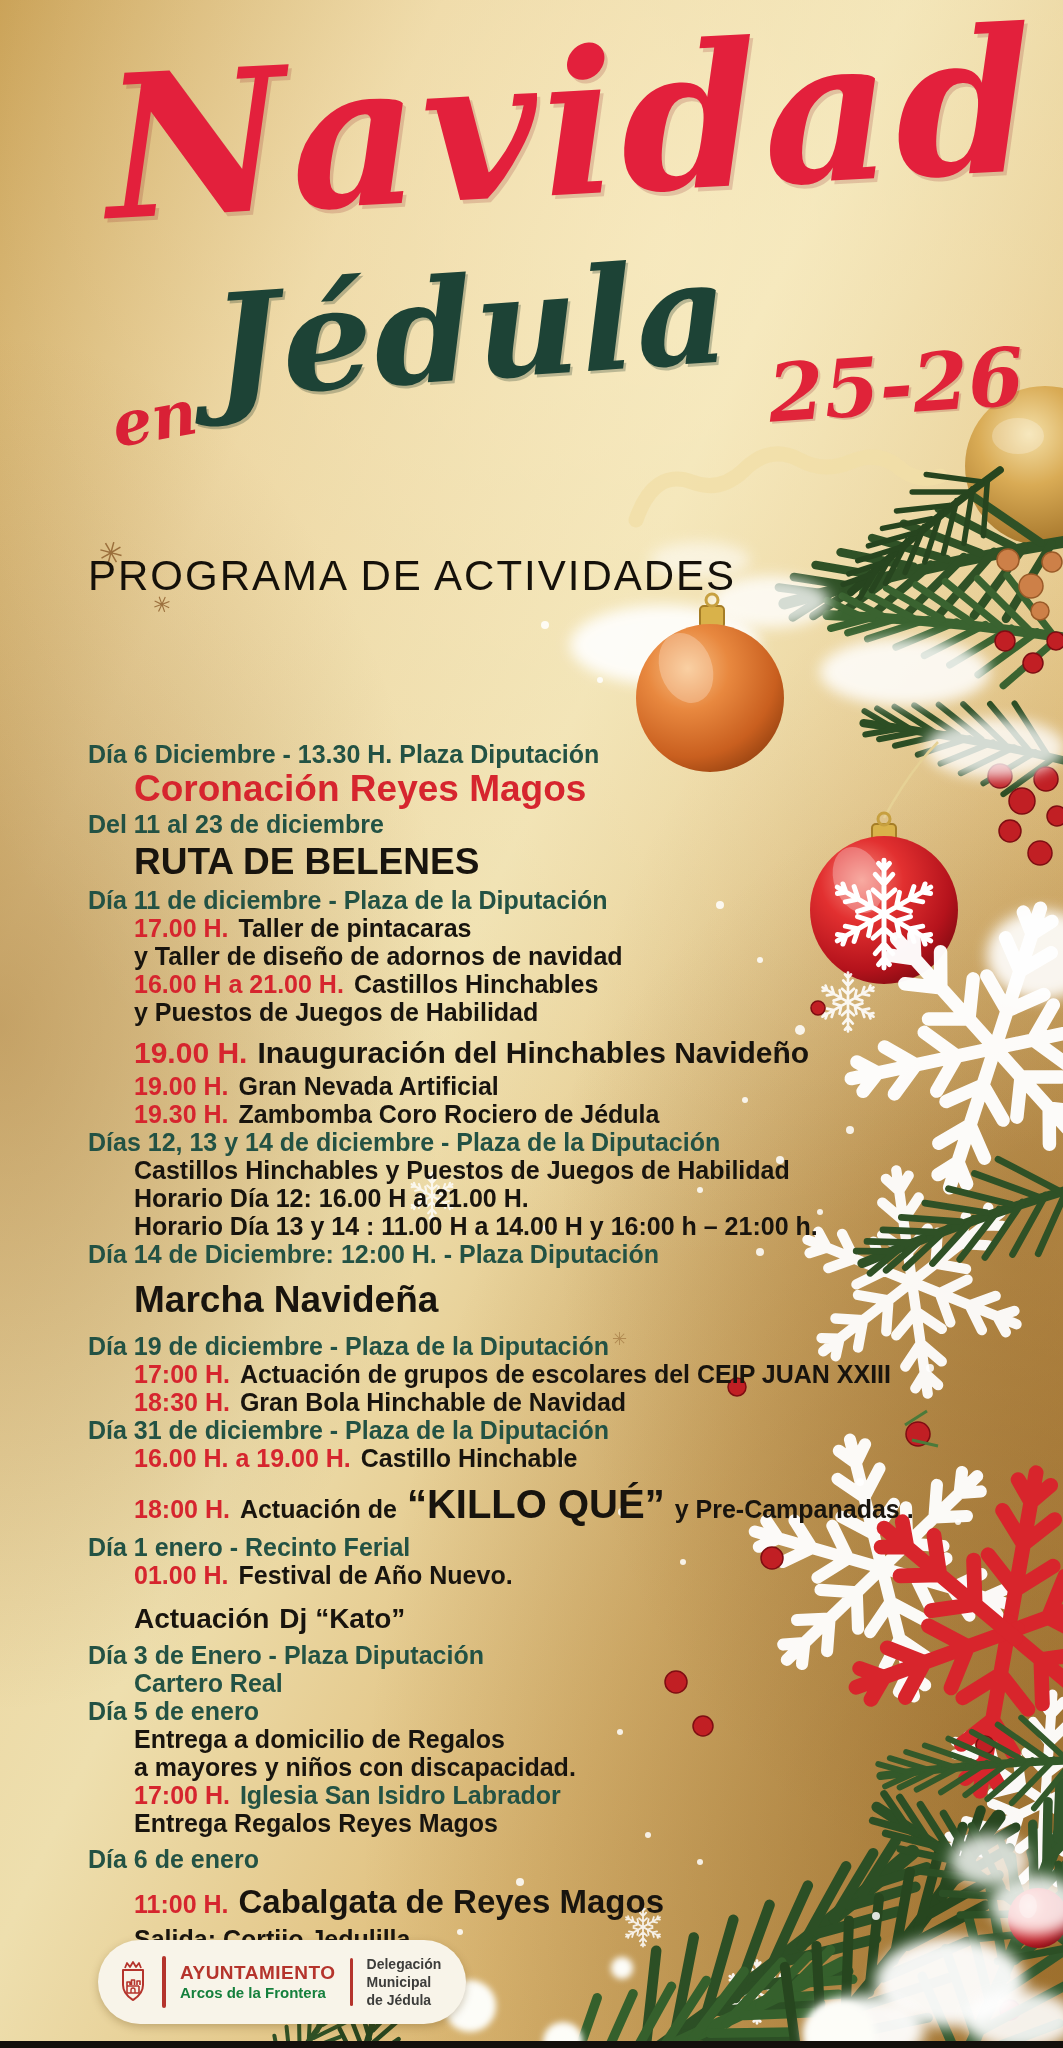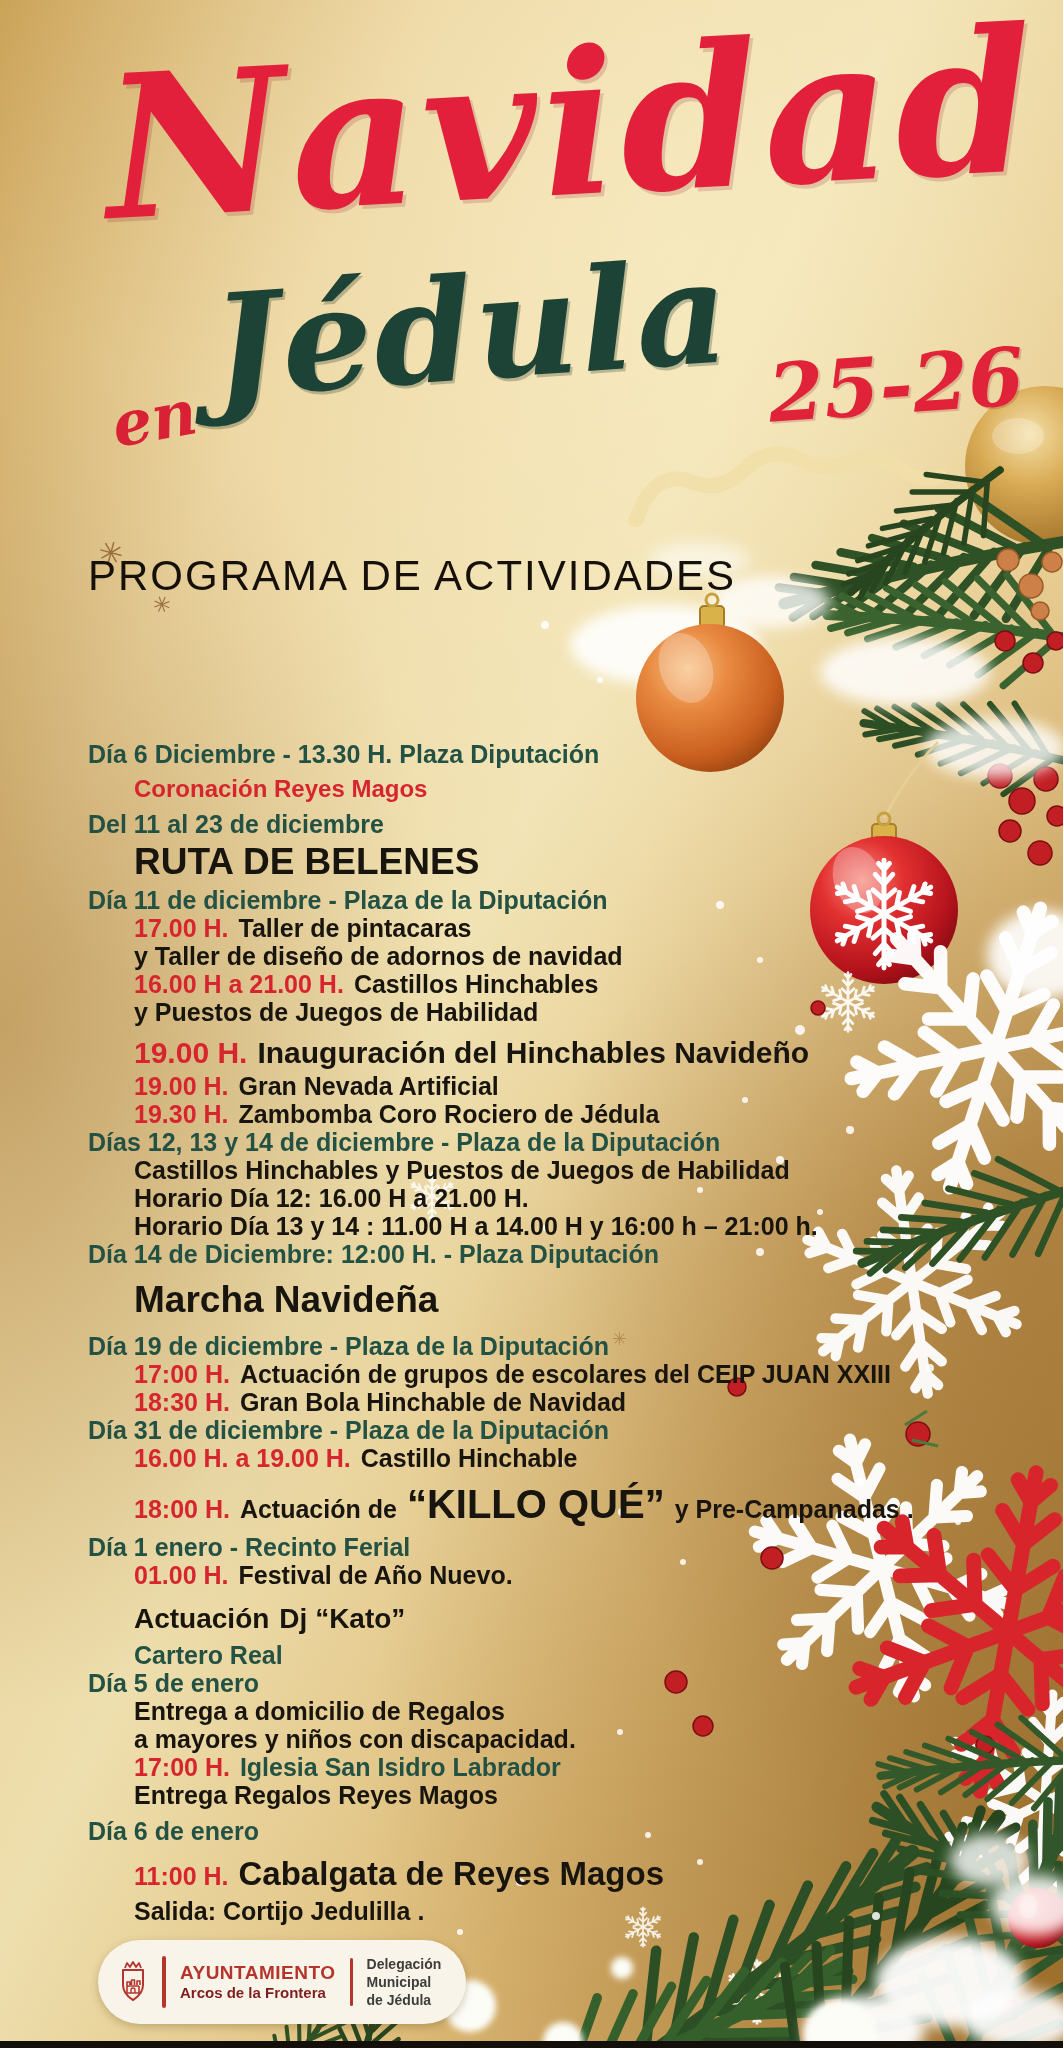--- a/index.html
+++ b/index.html
@@ -35,38 +35,38 @@
   
   .list{position:absolute;left:88px;top:740px;width:760px;z-index:2;}
   .line{font-size:25px;line-height:28px;font-weight:700;white-space:nowrap;color:#18140e;}
   .seg{vertical-align:baseline;}
   .seg + .seg{margin-left:10px;}
   .c-green{color:#235244;}
   .c-red{color:#d6252e;}
   .c-black{color:#18140e;}
   .ind{padding-left:46px;}
   .gap{margin-top:8px;}
-  .sz-lg34{font-size:24px;line-height:42px;}
+  .sz-lg34{font-size:37px;line-height:42px;}
   .sz-lg38{font-size:37px;line-height:48px;}
   .sz-lg31{font-size:30px;line-height:38px;}
   .sz-killo{line-height:48px;}
   .sz-kato{font-size:28px;line-height:44px;}
   .sz-cab{line-height:42px;}
   .s-xl{font-size:40px;}
   .s-xl2{font-size:28px;}
   .s-lg34{font-size:33px;text-align:right;}
   
   .pill{position:absolute;left:98px;top:1940px;width:368px;height:84px;z-index:3;
     background:#f8f4e9;border-radius:46px;box-shadow:0 3px 8px rgba(90,60,10,.28);
     display:flex;align-items:center;gap:14px;padding:0 20px 0 20px;box-sizing:border-box;}
   .crest{flex:0 0 auto;}
   .vbar{width:4px;height:52px;background:#b5342c;border-radius:2px;flex:0 0 auto;}
   .vbar2{width:3px;height:48px;}
   .org1{font-size:19px;font-weight:800;letter-spacing:.5px;color:#b5342c;line-height:22px;}
-  .org2{font-size:15px;font-weight:700;color:#7f1d1d;line-height:18px;}
+  .org2{font-size:15px;font-weight:700;color:#15803d;line-height:18px;}
   .dept{font-size:14px;font-weight:600;color:#3d3d3b;line-height:18px;}
   .bottom-bar{position:absolute;left:0;bottom:0;width:100%;height:7px;background:#13100c;z-index:4;}
 </style>
 </head>
 <body>
 
 <div class="poster">
 
   <svg class="deco" width="1063" height="2048" viewBox="0 0 1063 2048">
     <defs>
@@ -288,20 +288,21 @@
       <div class="line ind sz-lg38 gap"><span class="seg c-black">Marcha Navideña</span></div>
       <div class="line gap"><span class="seg c-green">Día 19 de diciembre - Plaza de la Diputación</span></div>
       <div class="line ind"><span class="seg c-red">17:00 H.</span><span class="seg c-black">Actuación de grupos de escolares del CEIP JUAN XXIII</span></div>
       <div class="line ind"><span class="seg c-red">18:30 H.</span><span class="seg c-black">Gran Bola Hinchable de Navidad</span></div>
       <div class="line"><span class="seg c-green">Día 31 de diciembre - Plaza de la Diputación</span></div>
       <div class="line ind"><span class="seg c-red">16.00 H. a 19.00 H.</span><span class="seg c-black">Castillo Hinchable</span></div>
       <div class="line ind sz-killo gap"><span class="seg c-red">18:00 H.</span><span class="seg c-black">Actuación de</span><span class="seg c-black s-xl">“KILLO QUÉ”</span><span class="seg c-black">y Pre-Campanadas .</span></div>
       <div class="line"><span class="seg c-green">Día 1 enero - Recinto Ferial</span></div>
       <div class="line ind"><span class="seg c-red">01.00 H.</span><span class="seg c-black">Festival de Año Nuevo.</span></div>
       <div class="line ind sz-kato gap"><span class="seg c-black">Actuación</span><span class="seg c-black s-xl2">Dj “Kato”</span></div>
+      <div class="line"><span class="seg c-green">Día 3 de Enero - Plaza Diputación</span></div>
       <div class="line ind"><span class="seg c-green">Cartero Real</span></div>
       <div class="line"><span class="seg c-green">Día 5 de enero</span></div>
       <div class="line ind"><span class="seg c-black">Entrega a domicilio de Regalos</span></div>
       <div class="line ind"><span class="seg c-black">a mayores y niños con discapacidad.</span></div>
       <div class="line ind"><span class="seg c-red">17:00 H.</span><span class="seg c-green">Iglesia San Isidro Labrador</span></div>
       <div class="line ind"><span class="seg c-black">Entrega Regalos Reyes Magos</span></div>
       <div class="line gap"><span class="seg c-green">Día 6 de enero</span></div>
       <div class="line ind sz-cab gap"><span class="seg c-red">11:00 H.</span><span class="seg c-black s-lg34">Cabalgata de Reyes Magos</span></div>
       <div class="line ind"><span class="seg c-black">Salida: Cortijo Jedulilla .</span></div>
     </div>

